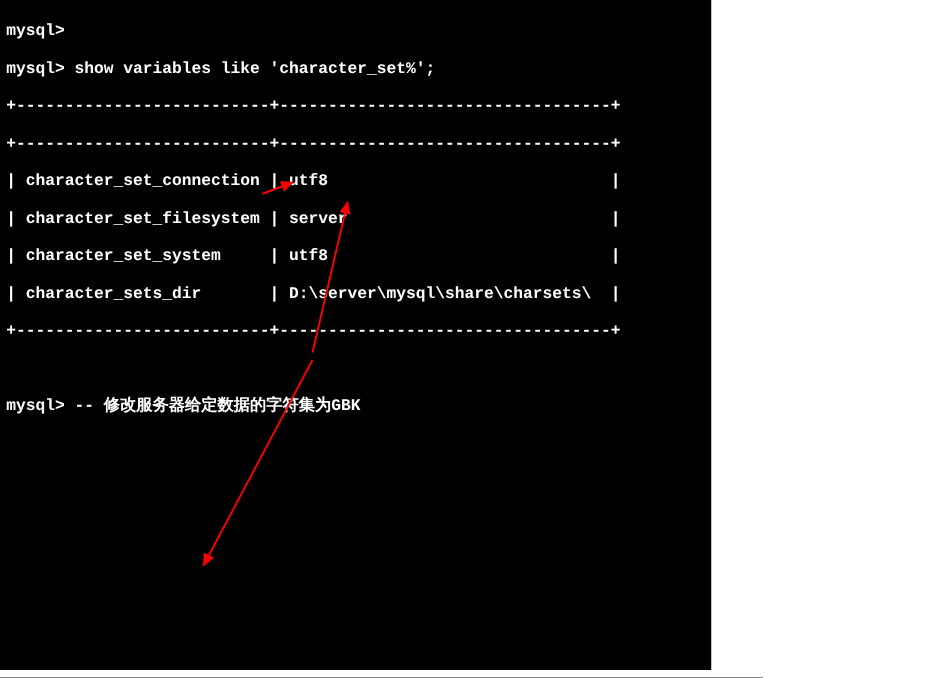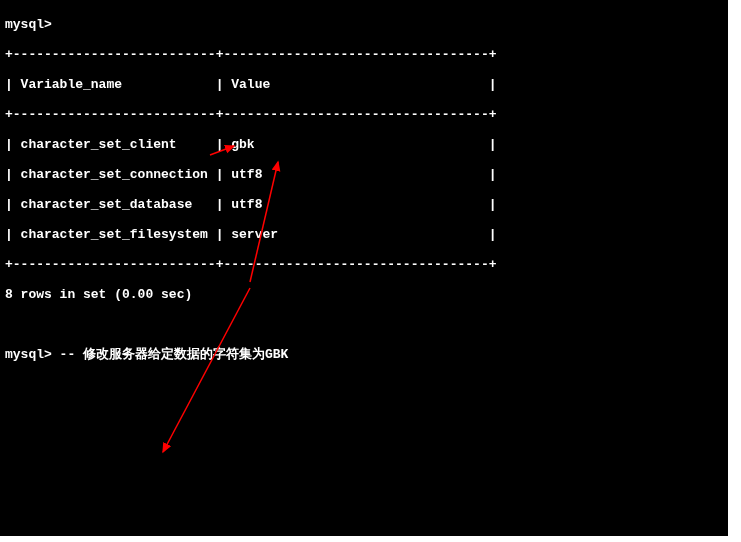--- a/index.html
+++ b/index.html
@@ -10,21 +10,21 @@
     height: 542px;
     overflow: hidden;
   }
   .terminal {
     background: #000;
     color: #fff;
     font-family: "Courier New", monospace;
     font-size: 13px;
     line-height: 15px;
     padding: 2px 5px 5px 5px;
-    width: 728px;
+    width: 569px;
     height: 536px;
     white-space: pre;
     font-weight: bold;
     position: relative;
     box-sizing: border-box;
   }
   .comment { color: #fff; }
   svg.annot {
     position: absolute;
     top: 0;
@@ -33,37 +33,35 @@
     width: 603px;
     height: 536px;
   }
 </style>
 </head>
 <body>
 
 <div class="terminal">
 <span>mysql&gt;
 </span>
-<span>+--------------------------+----------------------------------+
-</span>
-<span>| Variable_name            | Value                            |
+<span>mysql&gt; show variables like 'character_set%';
 </span>
 <span>+--------------------------+----------------------------------+
 </span>
-<span>| character_set_client     | gbk                              |
+<span>+--------------------------+----------------------------------+
 </span>
 <span>| character_set_connection | utf8                             |
 </span>
-<span>| character_set_database   | utf8                             |
-</span>
 <span>| character_set_filesystem | server                           |
 </span>
+<span>| character_set_system     | utf8                             |
+</span>
+<span>| character_sets_dir       | D:\server\mysql\share\charsets\  |
+</span>
 <span>+--------------------------+----------------------------------+
-</span>
-<span>8 rows in set (0.00 sec)
 </span>
 <span>
 </span>
 <span class="comment">mysql&gt; -- 修改服务器给定数据的字符集为GBK
 </span>
 
 <span>
 </span>
 
 

